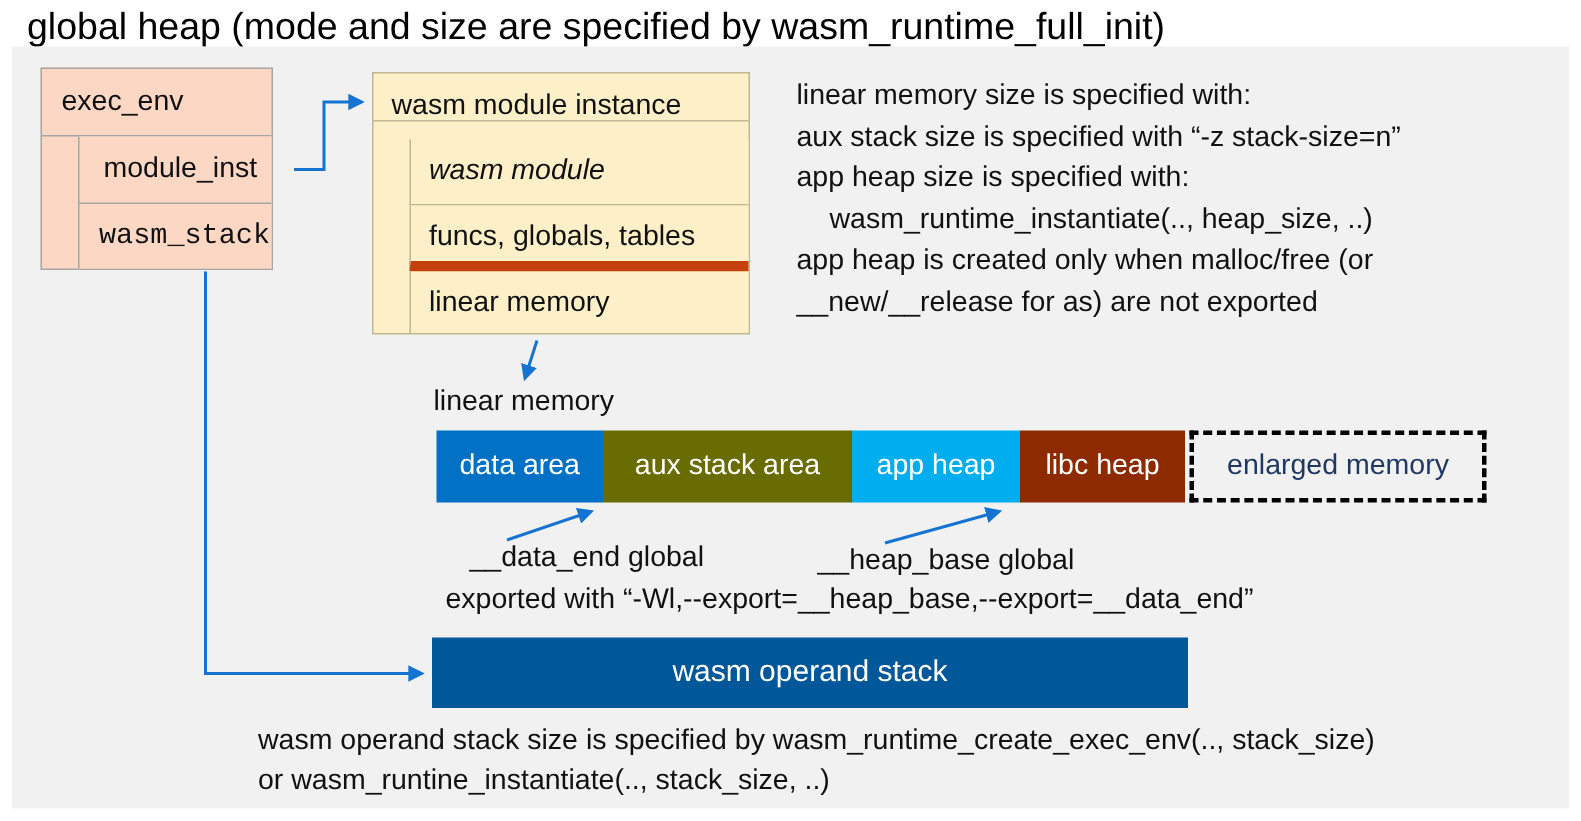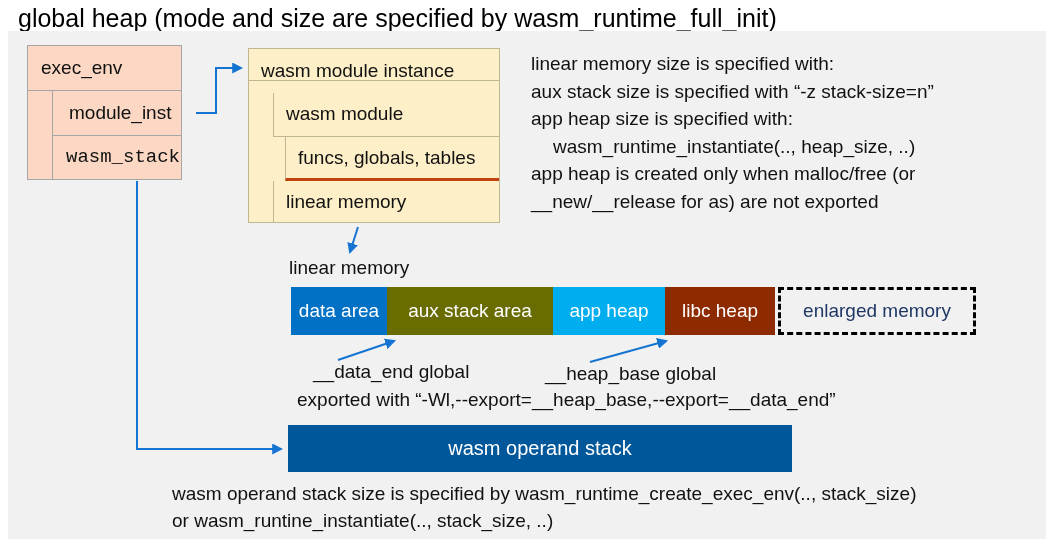--- a/index.html
+++ b/index.html
@@ -12,22 +12,22 @@
   .sbox { position:absolute; font-size:19px; }
   .exec-box { left:27px; top:45px; width:155px; height:135px; background:#FBD7C4; border:1px solid #A6A6A6; }
   .exec-header { position:absolute; left:0; top:0; right:0; height:45px; border-bottom:1px solid #A6A6A6; line-height:44px; padding-left:13px; }
   .exec-row { position:absolute; right:0; background:#FBD7C4; border-left:1px solid #A6A6A6; line-height:43px; padding-left:13px; }
   .exec-row.r1 { left:24px; top:45px; height:45px; border-bottom:1px solid #A6A6A6;padding-left:16px; }
   .exec-row.r2 { left:24px; top:90px; bottom:0;font-family:Liberation Mono, monospace; }
 
   .inst-box { left:248px; top:48px; width:252px; height:175px; background:#FDEFC7; border:1px solid #BDB793; }
   .inst-header { position:absolute; left:0; top:0; right:0; height:32px; border-bottom:1px solid #BDB793; line-height:43px; padding-left:12px; }
   .inst-row { position:absolute; right:0; background:#FDEFC7; border-left:1px solid #BDB793; line-height:42px; padding-left:12px; }
-  .inst-row.r1 { left:24px; top:44px; height:44px; border-bottom:1px solid #BDB793; }
-  .inst-row.r2 { left:36px; top:88px; height:44px; border-bottom:3px solid #c2410c; }
+  .inst-row.r1 { left:24px; top:44px; height:44px; border-bottom:1px solid #BDB793;font-style:italic; }
+  .inst-row.r2 { left:24px; top:88px; height:44px; border-bottom:7px solid #c2410c; }
   .inst-row.r3 { left:24px; top:132px; bottom:0; }
 
   
   .notes { position:absolute; left:531px; top:50px; width:505px; font-size:19px; line-height:27.5px; color:#111; }
   .notes .indent { padding-left:22px; }
 
   
   .lm-label { position:absolute; left:289px; top:257px; font-size:19px; }
   .membar { position:absolute; left:291px; top:287px; height:48px; display:flex; }
   .seg { height:48px; color:#ffffff; font-size:19px; display:flex; align-items:center; justify-content:center; white-space:nowrap; }
@@ -72,21 +72,21 @@
     <div>linear memory size is specified with:</div>
     <div>aux stack size is specified with “-z stack-size=n”</div>
     <div>app heap size is specified with:</div>
     <div class="indent">wasm_runtime_instantiate(.., heap_size, ..)</div>
     <div>app heap is created only when malloc/free (or</div>
     <div>__new/__release for as) are not exported</div>
   </div>
 
   <div class="lm-label">linear memory</div>
   <div class="membar">
-    <div class="seg" style="width: 96px; background-color: rgb(0, 113, 197);">data area</div>
+    <div class="seg" style="width: 111px; background-color: rgb(0, 113, 197);">data area</div>
     <div class="seg" style="width: 166px; background-color: rgb(105, 108, 0);">aux stack area</div>
     <div class="seg" style="width: 112px; background-color: rgb(0, 174, 239);">app heap</div>
     <div class="seg" style="width: 110px; background-color: rgb(142, 42, 0);">libc heap</div>
     <div class="enlarged" style="color: rgb(31, 56, 100);">enlarged memory</div>
   </div>
 
   <div class="lbl data-end-lbl">__data_end global</div>
   <div class="lbl heap-base-lbl">__heap_base global</div>
   <div class="lbl exported-lbl">exported with “-Wl,--export=__heap_base,--export=__data_end”</div>
 

